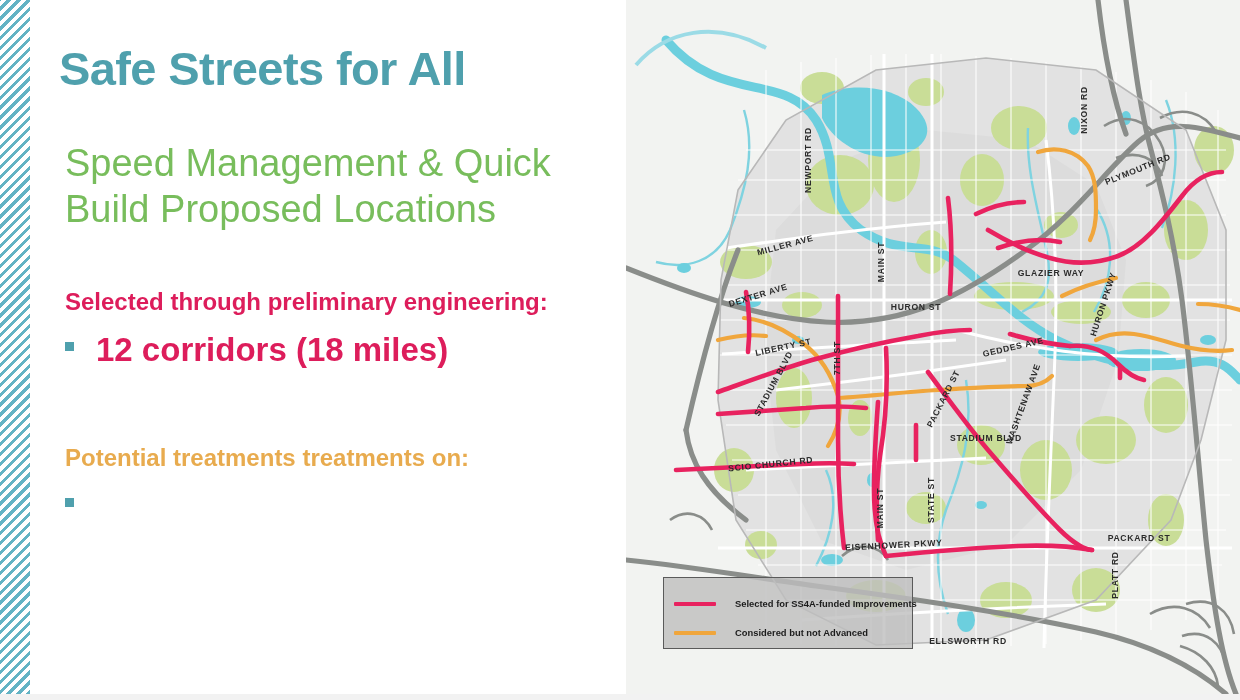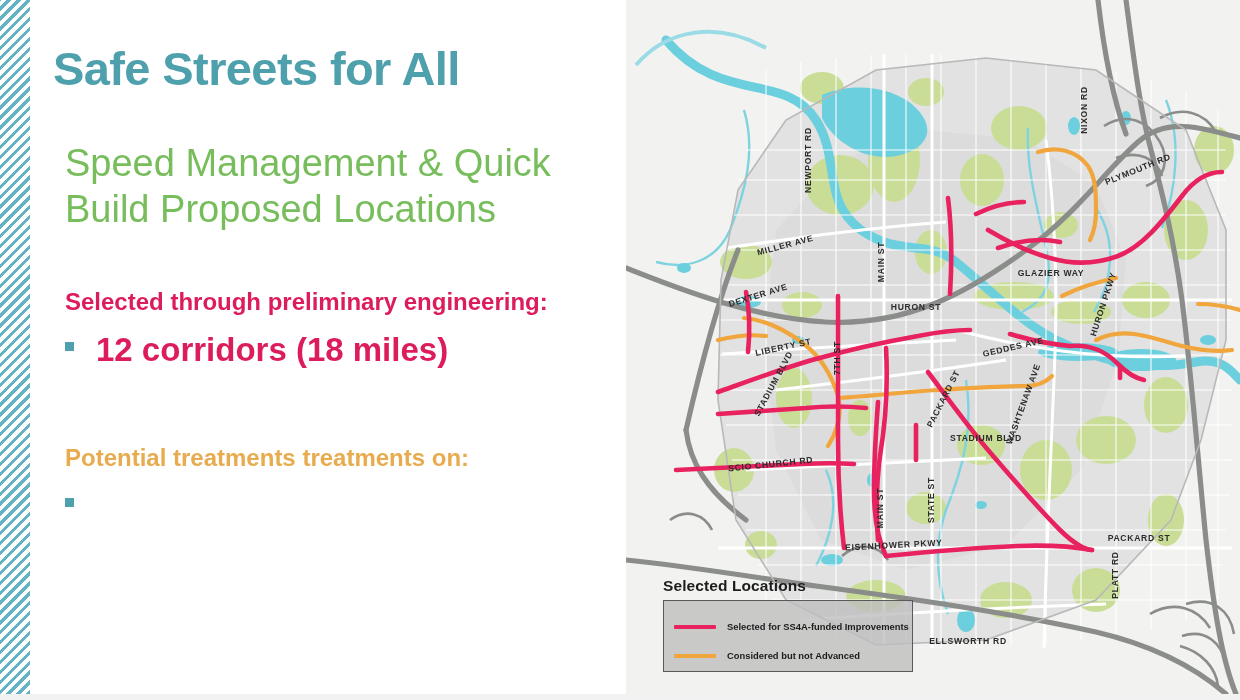--- a/index.html
+++ b/index.html
@@ -24,21 +24,21 @@
     );
   }
 
   
   .text-panel {
     position:absolute; left:30px; top:0;
     width:596px; height:694px;
     background:#ffffff;
   }
   .title {
-    position:absolute; left:23px; top:44px;
+    position:absolute; left:29px; top:44px;
     width:540px;
     font-size:47px;
     font-weight:bold;
     letter-spacing:-0.6px;
     color:#4fa0ad;
     line-height:1.05;
   }
   .subtitle {
     position:absolute; left:35px; top:140px;
     width:490px;
@@ -98,20 +98,21 @@
     display:flex; align-items:center;
     height:29px;
   }
   .legend-swatch {
     width:42px; height:4px; flex:0 0 auto;
     margin-right:11px; border-radius:1px;
   }
   .legend-label {
     font-size:9.4px; color:#1c1c1c; font-weight:600;
     white-space:nowrap;
+    margin-left:8px;
   }
 
   
   .maplbl {
     font-family:"Liberation Sans", sans-serif;
     font-weight:bold;
     fill:#2b2b2b;
   }
 </style>
 </head>
@@ -353,21 +354,20 @@
             <text x="268" y="548" font-size="8.6" letter-spacing="0.7" text-anchor="middle" class="maplbl" transform="rotate(-3 268 548)">EISENHOWER PKWY</text>
             <text x="513" y="541" font-size="8.6" letter-spacing="0.7" text-anchor="middle" class="maplbl">PACKARD ST</text>
             <text x="342" y="644" font-size="8.6" letter-spacing="0.7" text-anchor="middle" class="maplbl">ELLSWORTH RD</text>
             <text x="492" y="575" font-size="8.6" letter-spacing="0.7" text-anchor="middle" class="maplbl" transform="rotate(-90 492 575)">PLATT RD</text>
           </g>
 
       </g>
     </svg>
 
     <div class="legend-wrap">
-      <div class="legend-title">Selected Locations</div>
       <div class="legend-box">
         <div class="legend-item">
           <span class="legend-swatch" style="background: rgb(232, 34, 95);"></span>
           <span class="legend-label">Selected for SS4A-funded Improvements</span>
         </div>
         <div class="legend-item">
           <span class="legend-swatch" style="background: rgb(240, 166, 60);"></span>
           <span class="legend-label">Considered but not Advanced</span>
         </div>
       </div>

